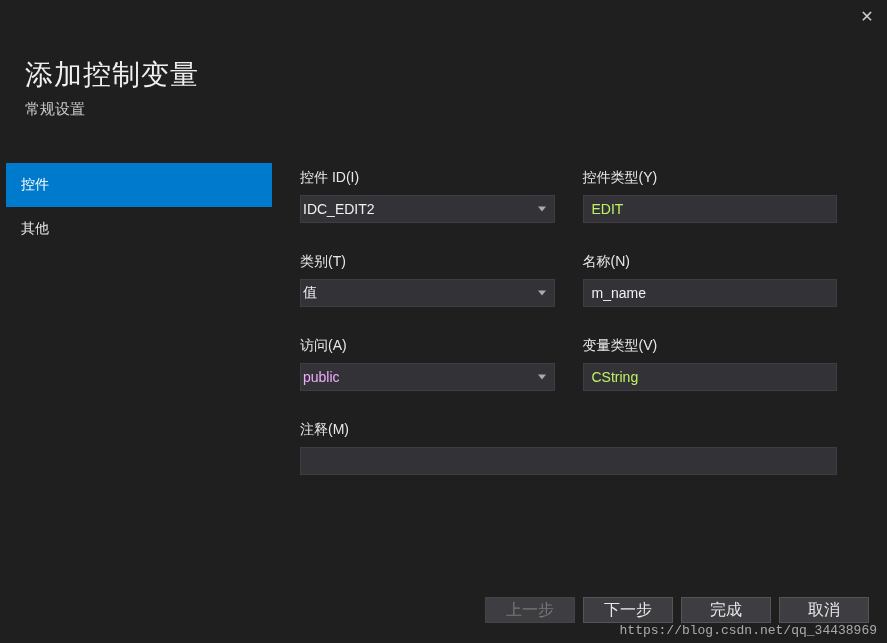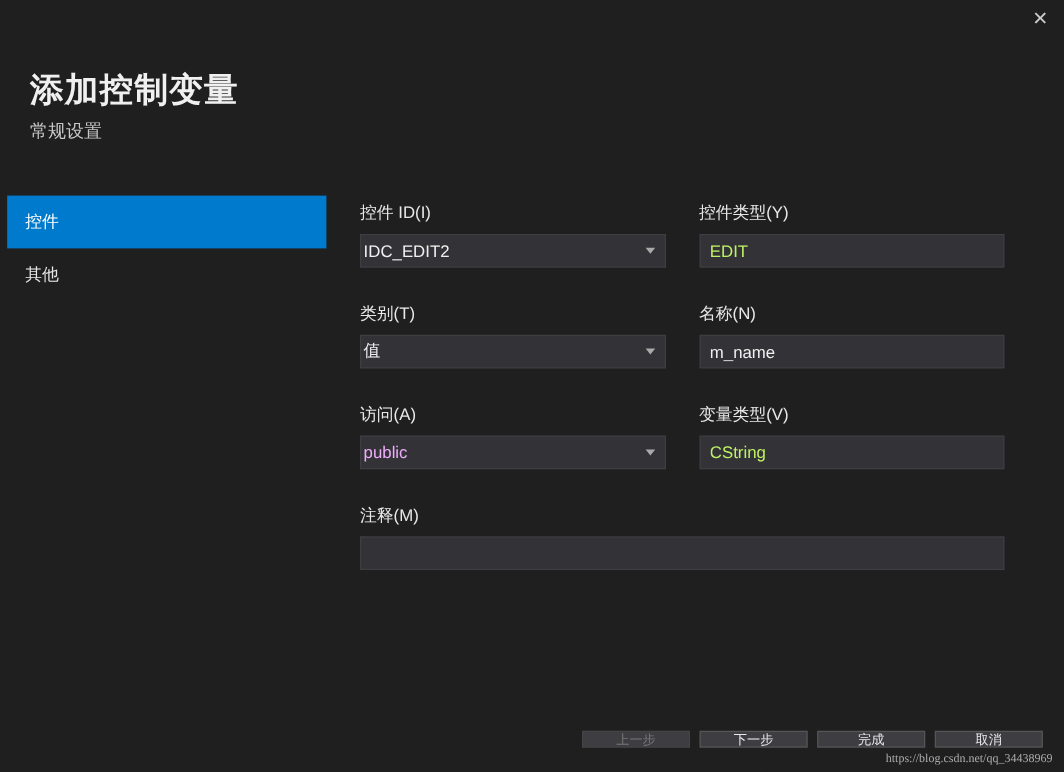--- a/index.html
+++ b/index.html
@@ -27,21 +27,21 @@
       font-size: 16px;
       display: flex;
       align-items: center;
       justify-content: center;
     }
     .header {
       padding: 56px 0 0 25px;
     }
     .title {
       font-size: 28px;
-      font-weight: 700;
+      font-weight: 400;
       color: #F0F0F0;
       letter-spacing: 1px;
     }
     .subtitle {
       font-size: 15px;
       color: #C8C8C8;
       margin-top: 6px;
     }
     .content {
       display: flex;
@@ -126,43 +126,43 @@
     }
     .footer {
       position: absolute;
       bottom: 20px;
       right: 18px;
       display: flex;
       gap: 8px;
     }
     .btn {
       width: 90px;
-      height: 14px;
+      height: 26px;
       background: #3E3E42;
       border: 1px solid #555555;
       color: #E8E8E8;
-      font-size: 11px;
+      font-size: 16px;
       cursor: pointer;
       display: flex;
       align-items: center;
       justify-content: center;
     }
     .btn.disabled {
       color: #777777;
       border-color: #444444;
       cursor: default;
     }
     .watermark {
       position: absolute;
       bottom: 5px;
       right: 10px;
       color: #d8d8d8;
-      font-size: 10px;
+      font-size: 13px;
       opacity: 0.75;
-      font-family: Liberation Serif, serif;
+      font-family: Liberation Mono, monospace;
       padding-left: 12px;
     }
   </style>
 </head>
 <body>
 
 <div class="close-btn">✕</div>
 
 <div class="header">
   <div class="title">添加控制变量</div>

